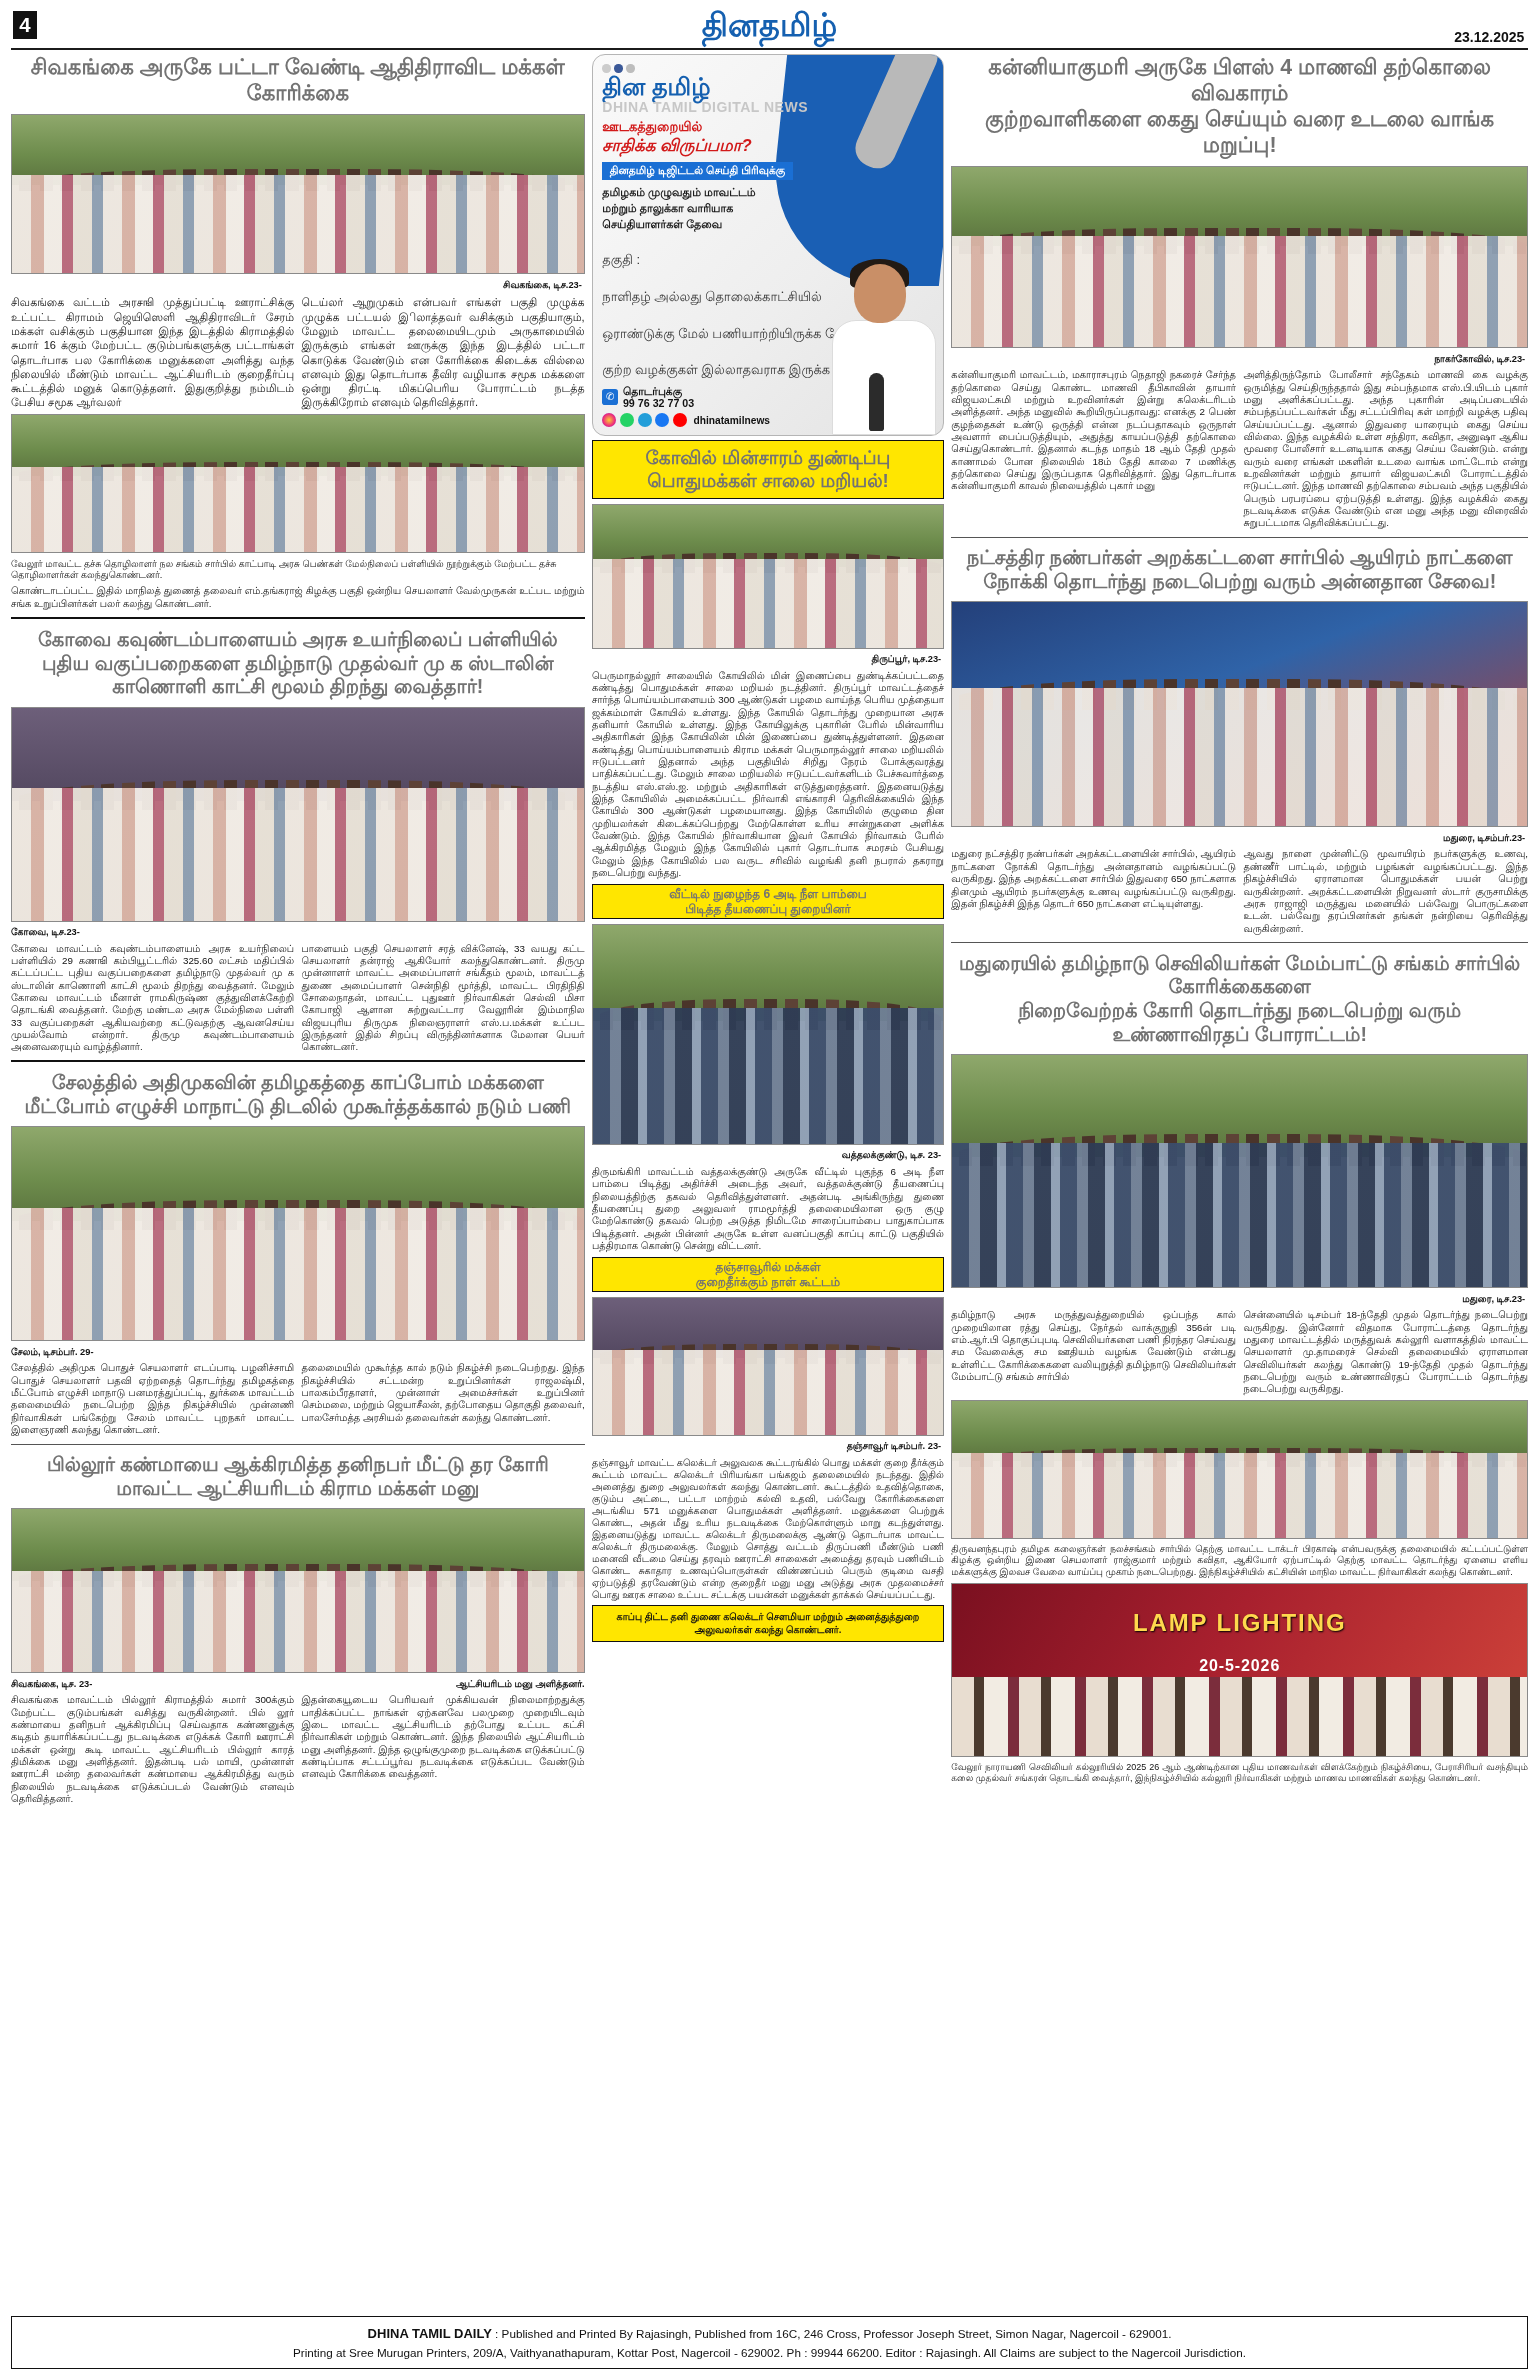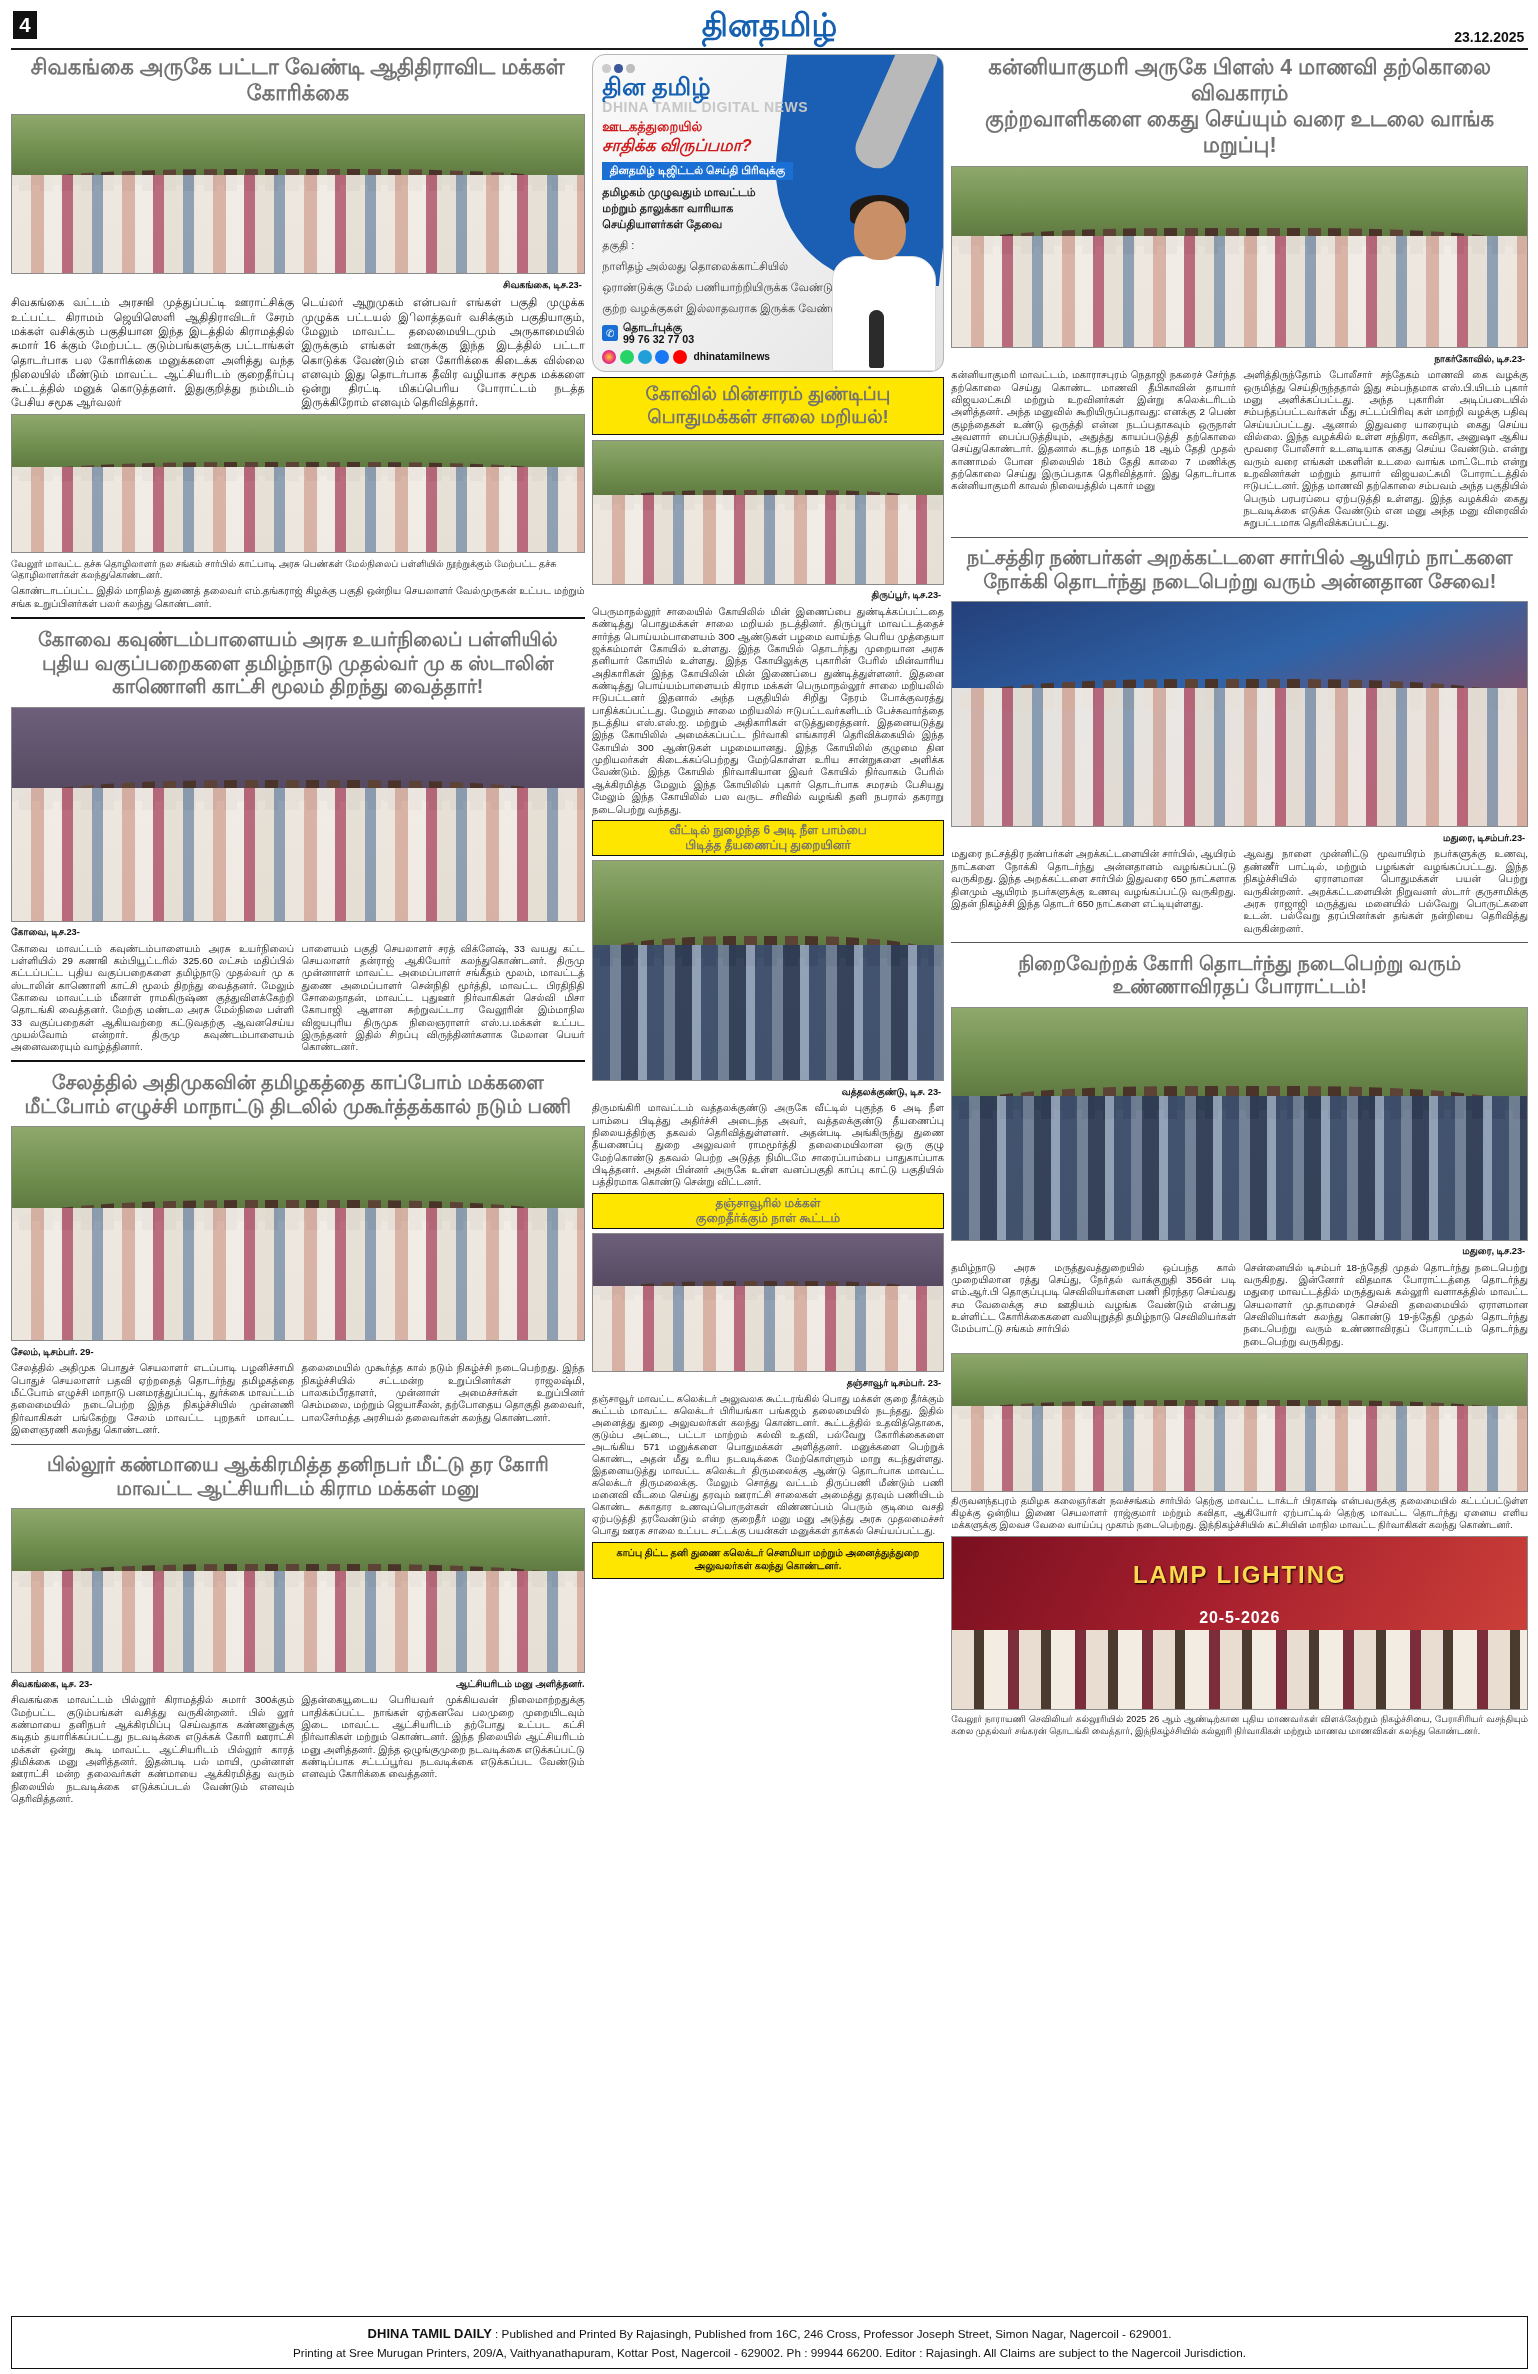--- a/index.html
+++ b/index.html
@@ -206,21 +206,21 @@
     letter-spacing: 0.5px; margin: 0.9px 0 3.7px 0; position: relative; z-index:2;
   }
   .ad-q1 { font-size: 13px; font-weight: bold; color: #d21a1a; position:relative; z-index:2;}
   .ad-q2 { font-size: 16.7px; font-weight: bold; color: #d21a1a; font-style: italic; position:relative; z-index:2;}
   .ad-strip {
     background: #1a6fd4; color: #fff; font-size: 10.7px; font-weight: bold;
     display: inline-block; padding: 1.9px 7.4px; margin: 4.6px 0 5.6px 0;
     position: relative; z-index: 2;
   }
   .ad-lines { font-size: 11px; font-weight: bold; line-height: 1.45; color:#1a1a1a; position:relative; z-index:2;}
-  .ad-small { font-size: 11px; line-height: 1.45; color:#333; margin-top:5px; position:relative; z-index:2;}
+  .ad-small { font-size: 13px; line-height: 1.45; color:#333; margin-top:18px; position:relative; z-index:2;}
   .ad-phone {
     display:flex; align-items:center; gap:4.6px; margin-top:4.6px; position:relative; z-index:2;
   }
   .ad-phone .pill {
     width: 16px; height:16px; background:#1a6fd4; border-radius:2.8px;
     color:#fff; font-size:10.2px; display:flex;align-items:center;justify-content:center;
   }
   .ad-phone .ptxt { font-size: 10.7px; font-weight:bold; line-height:1.12; }
   .ad-social { display:flex; align-items:center; gap:3.7px; margin-top:4.6px; position:relative; z-index:2;}
   .ad-social s {
@@ -467,20 +467,21 @@
           <div class="crowd"></div>
       </div>
       <div class="caption">மதுரை, டிசம்பர்.23-</div>
       <div class="body tight">
         <div class="bcol">மதுரை நட்சத்திர நண்பர்கள் அறக்கட்டளையின் சார்பில், ஆயிரம் நாட்களை நோக்கி தொடர்ந்து அன்னதானம் வழங்கப்பட்டு வருகிறது. இந்த அறக்கட்டளை சார்பில் இதுவரை 650 நாட்களாக தினமும் ஆயிரம் நபர்களுக்கு உணவு வழங்கப்பட்டு வருகிறது. இதன் நிகழ்ச்சி இந்த தொடர் 650 நாட்களை எட்டியுள்ளது.</div>
         <div class="bcol">ஆவது நாளை முன்னிட்டு மூவாயிரம் நபர்களுக்கு உணவு, தண்ணீர் பாட்டில், மற்றும் பழங்கள் வழங்கப்பட்டது. இந்த நிகழ்ச்சியில் ஏராளமான பொதுமக்கள் பயன் பெற்று வருகின்றனர். அறக்கட்டளையின் நிறுவனர் ஸ்டார் குருசாமிக்கு அரசு ராஜாஜி மருத்துவ மனையில் பல்வேறு பொருட்களை உடன். பல்வேறு தரப்பினர்கள் தங்கள் நன்றியை தெரிவித்து வருகின்றனர்.</div>
       </div>
 
       <div class="rule-thin"></div>
       <div class="headline hl-med">
+        <div>மதுரையில் தமிழ்நாடு செவிலியர்கள் மேம்பாட்டு சங்கம் சார்பில் கோரிக்கைகளை</div>
         <div>நிறைவேற்றக் கோரி தொடர்ந்து நடைபெற்று வரும் உண்ணாவிரதப் போராட்டம்!</div>
       </div>
       <div class="photo police" style="height:234px">
         <div class="sky"></div>
           <div class="ground"></div>
           <div class="heads"></div>
           <div class="crowd"></div>
       </div>
       <div class="caption">மதுரை, டிச.23-</div>
       <div class="body tight">

